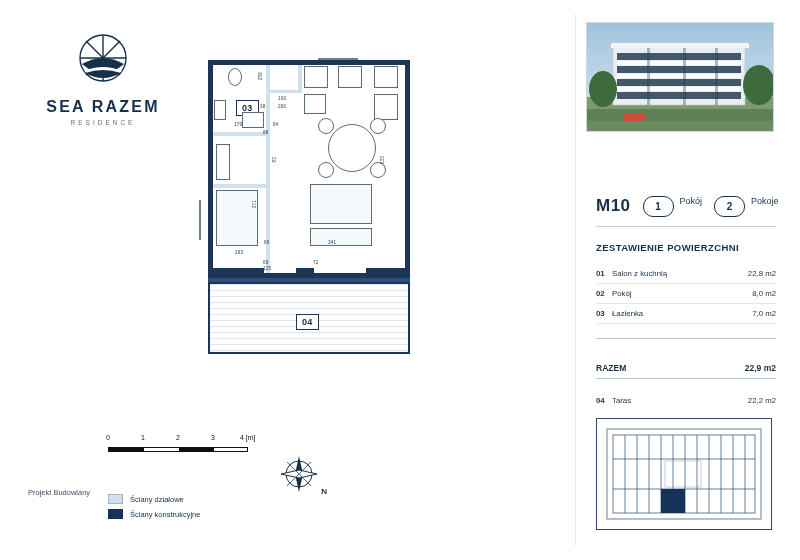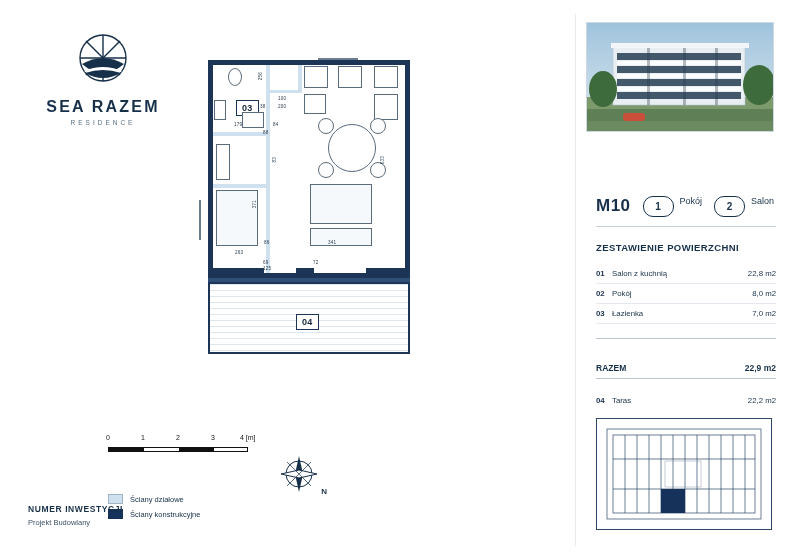--- a/index.html
+++ b/index.html
@@ -246,21 +246,20 @@
       </g>
       <path d="M22 4 L26 22 L22 40 L18 22 Z" fill="#17304a"></path>
       <path d="M4 22 L22 18 L40 22 L22 26 Z" fill="#ffffff" stroke="#17304a" stroke-width="1"></path>
       <path d="M10 10 L22 22 L34 34" stroke="#17304a" stroke-width="0.7" fill="none"></path>
       <path d="M34 10 L22 22 L10 34" stroke="#17304a" stroke-width="0.7" fill="none"></path>
     </svg>
     <span class="n-lbl">N</span>
   </div>
 
   <div class="footer">
-    <div class="footer-t2">NUMER INWESTYCJI</div>
     <div class="footer-t3">Projekt Budowlany</div>
   </div>
 
   <div class="vline"></div>
 
   <div class="photo">
     <svg width="186" height="108" viewBox="0 0 186 108">
       <defs>
         <linearGradient id="sky" x1="0" y1="0" x2="0" y2="1">
           <stop offset="0%" stop-color="#9fc3dd"></stop>
@@ -295,21 +294,21 @@
       <rect x="36" y="90" width="22" height="8" rx="3" fill="#c94f3a"></rect>
       <rect x="0" y="98" width="186" height="10" fill="#6b8a60"></rect>
     </svg>
   </div>
 
   <div class="hdr">
     <span class="hdr-code">M10</span>
     <span class="pill">1</span>
     <span class="hdr-lbl">Pokój</span>
     <span class="pill">2</span>
-    <span class="hdr-lbl">Salon</span>
+    <span class="hdr-lbl">Pokoje</span>
   </div>
   <div class="rule" style="left:596px;top:226px;width:180px;"></div>
 
   <div class="sect-title">ZESTAWIENIE POWIERZCHNI</div>
 
   <div class="tbl">
     <div class="row">
       <span class="n">01</span>
       <span class="nm">Salon z kuchnią</span>
       <span class="ar">22,8 m2</span>

